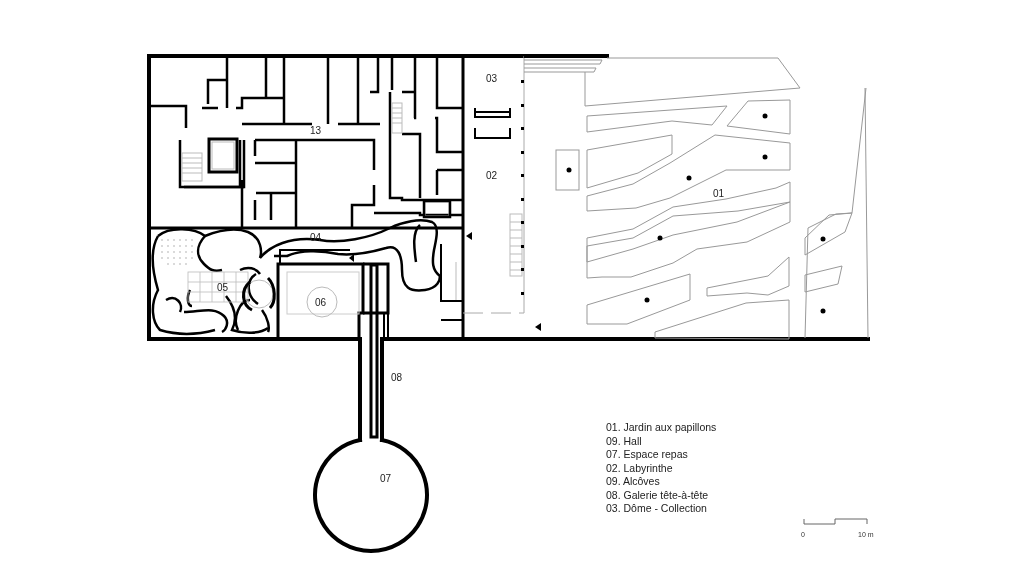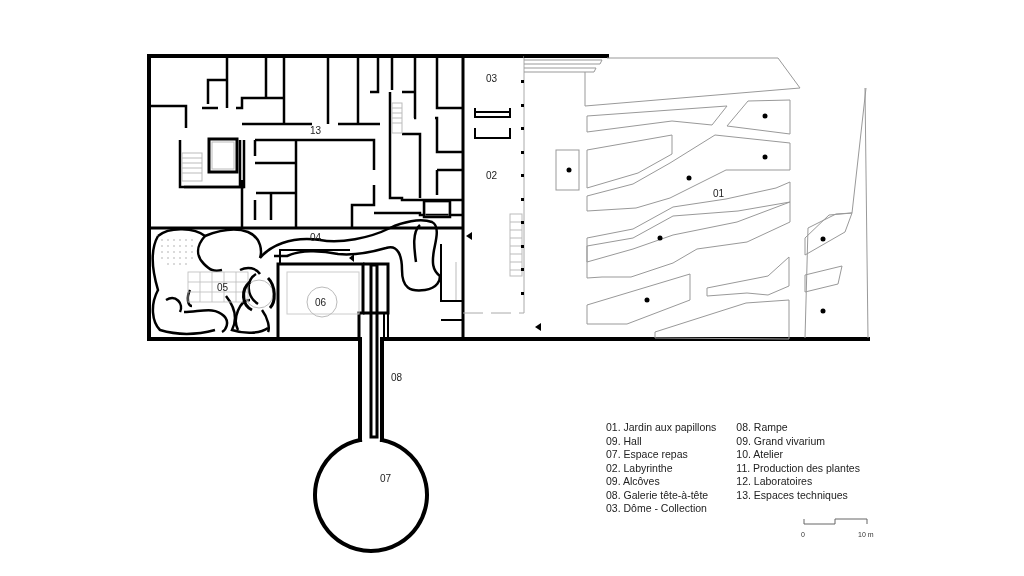--- a/index.html
+++ b/index.html
@@ -244,21 +244,13 @@
 <div class="legend">
   <div class="legend-col">
     <div>01. Jardin aux papillons</div>
     <div>09. Hall</div>
     <div>07. Espace repas</div>
     <div>02. Labyrinthe</div>
     <div>09. Alcôves</div>
     <div>08. Galerie tête-à-tête</div>
     <div>03. Dôme - Collection</div>
   </div>
-  <div class="legend-col">
-    <div>08. Rampe</div>
-    <div>09. Grand vivarium</div>
-    <div>10. Atelier</div>
-    <div>11. Production des plantes</div>
-    <div>12. Laboratoires</div>
-    <div>13. Espaces techniques</div>
-  </div>
 </div>
 
 </body></html>

